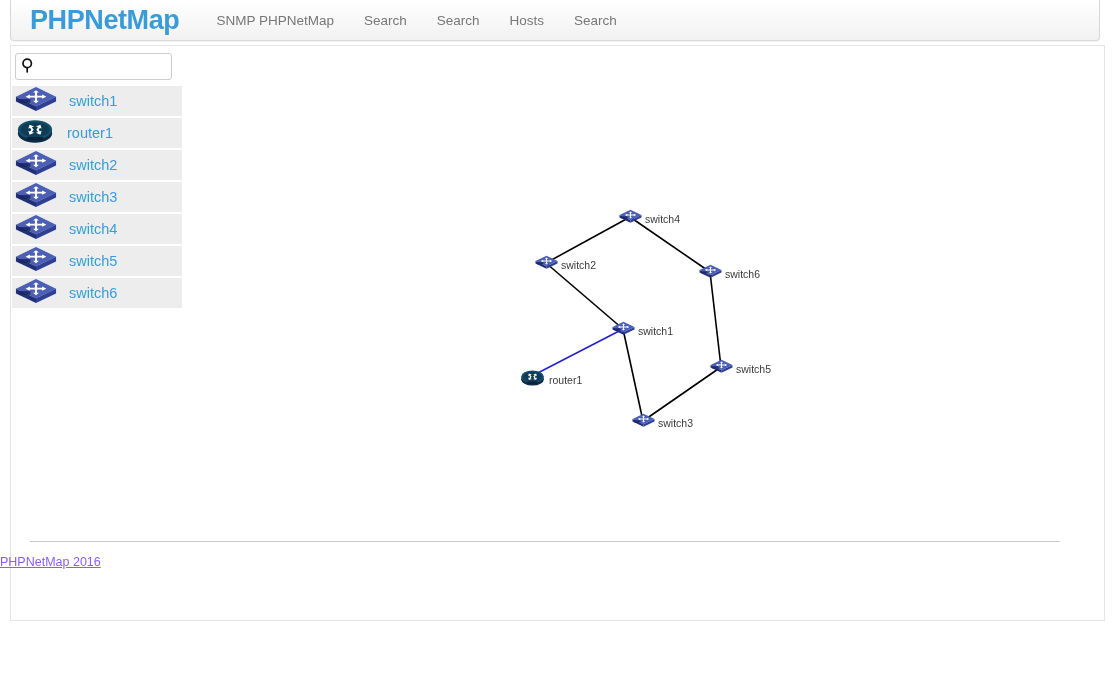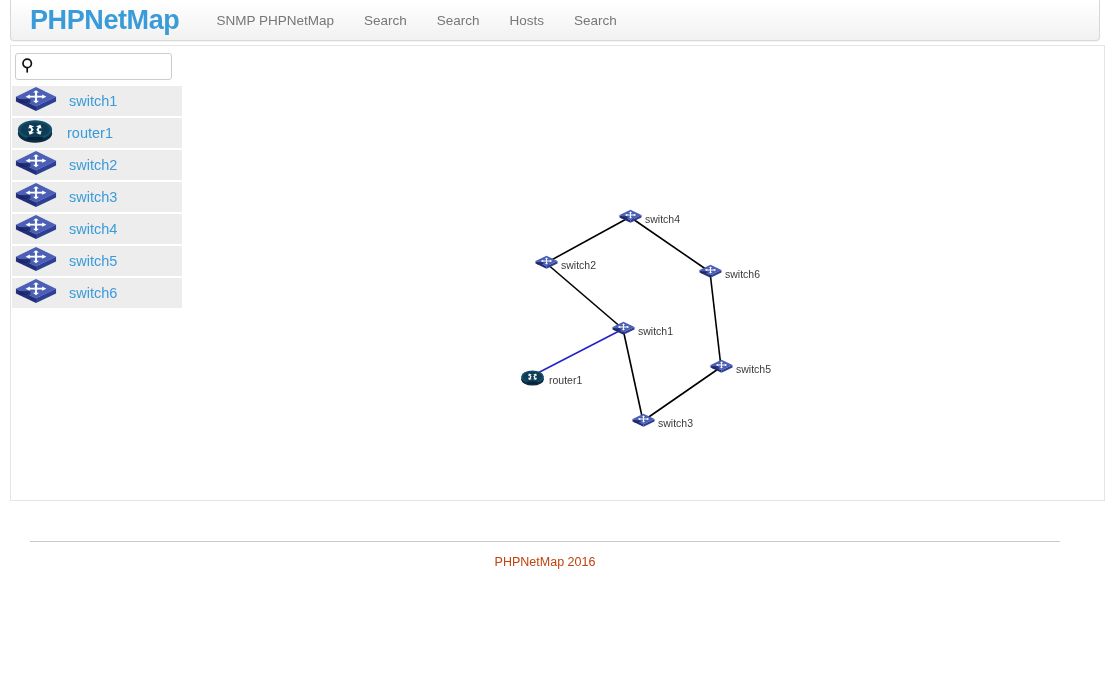--- a/index.html
+++ b/index.html
@@ -53,21 +53,21 @@
     cursor: pointer;
     white-space: nowrap;
   }
 
   
   .content-panel {
     position: absolute;
     left: 10px;
     top: 45px;
     width: 1095px;
-    height: 456px;
+    height: 576px;
     background: #ffffff;
     border: 1px solid #e4e4e4;
     box-sizing: border-box;
   }
 
   
   .sidebar {
     position: absolute;
     left: 1px;
     top: 7px;
@@ -151,23 +151,23 @@
     top: 541px;
     width: 1030px;
     height: 1px;
     background: #c9c9c9;
   }
   .footer-text {
     position: absolute;
     left: 0;
     top: 555px;
     width: 1090px;
-    text-align: center;
     font-size: 12.5px;
-    color: #c2410c;
+    color: #8b5cf6;
+    text-decoration: underline;
   }
 </style>
 </head>
 <body>
 
 <div class="navbar">
   <div class="navbar-inner">
     <div class="brand">PHPNetMap</div>
     <div class="nav-link">SNMP PHPNetMap</div>
     <div class="nav-link">Search</div>

